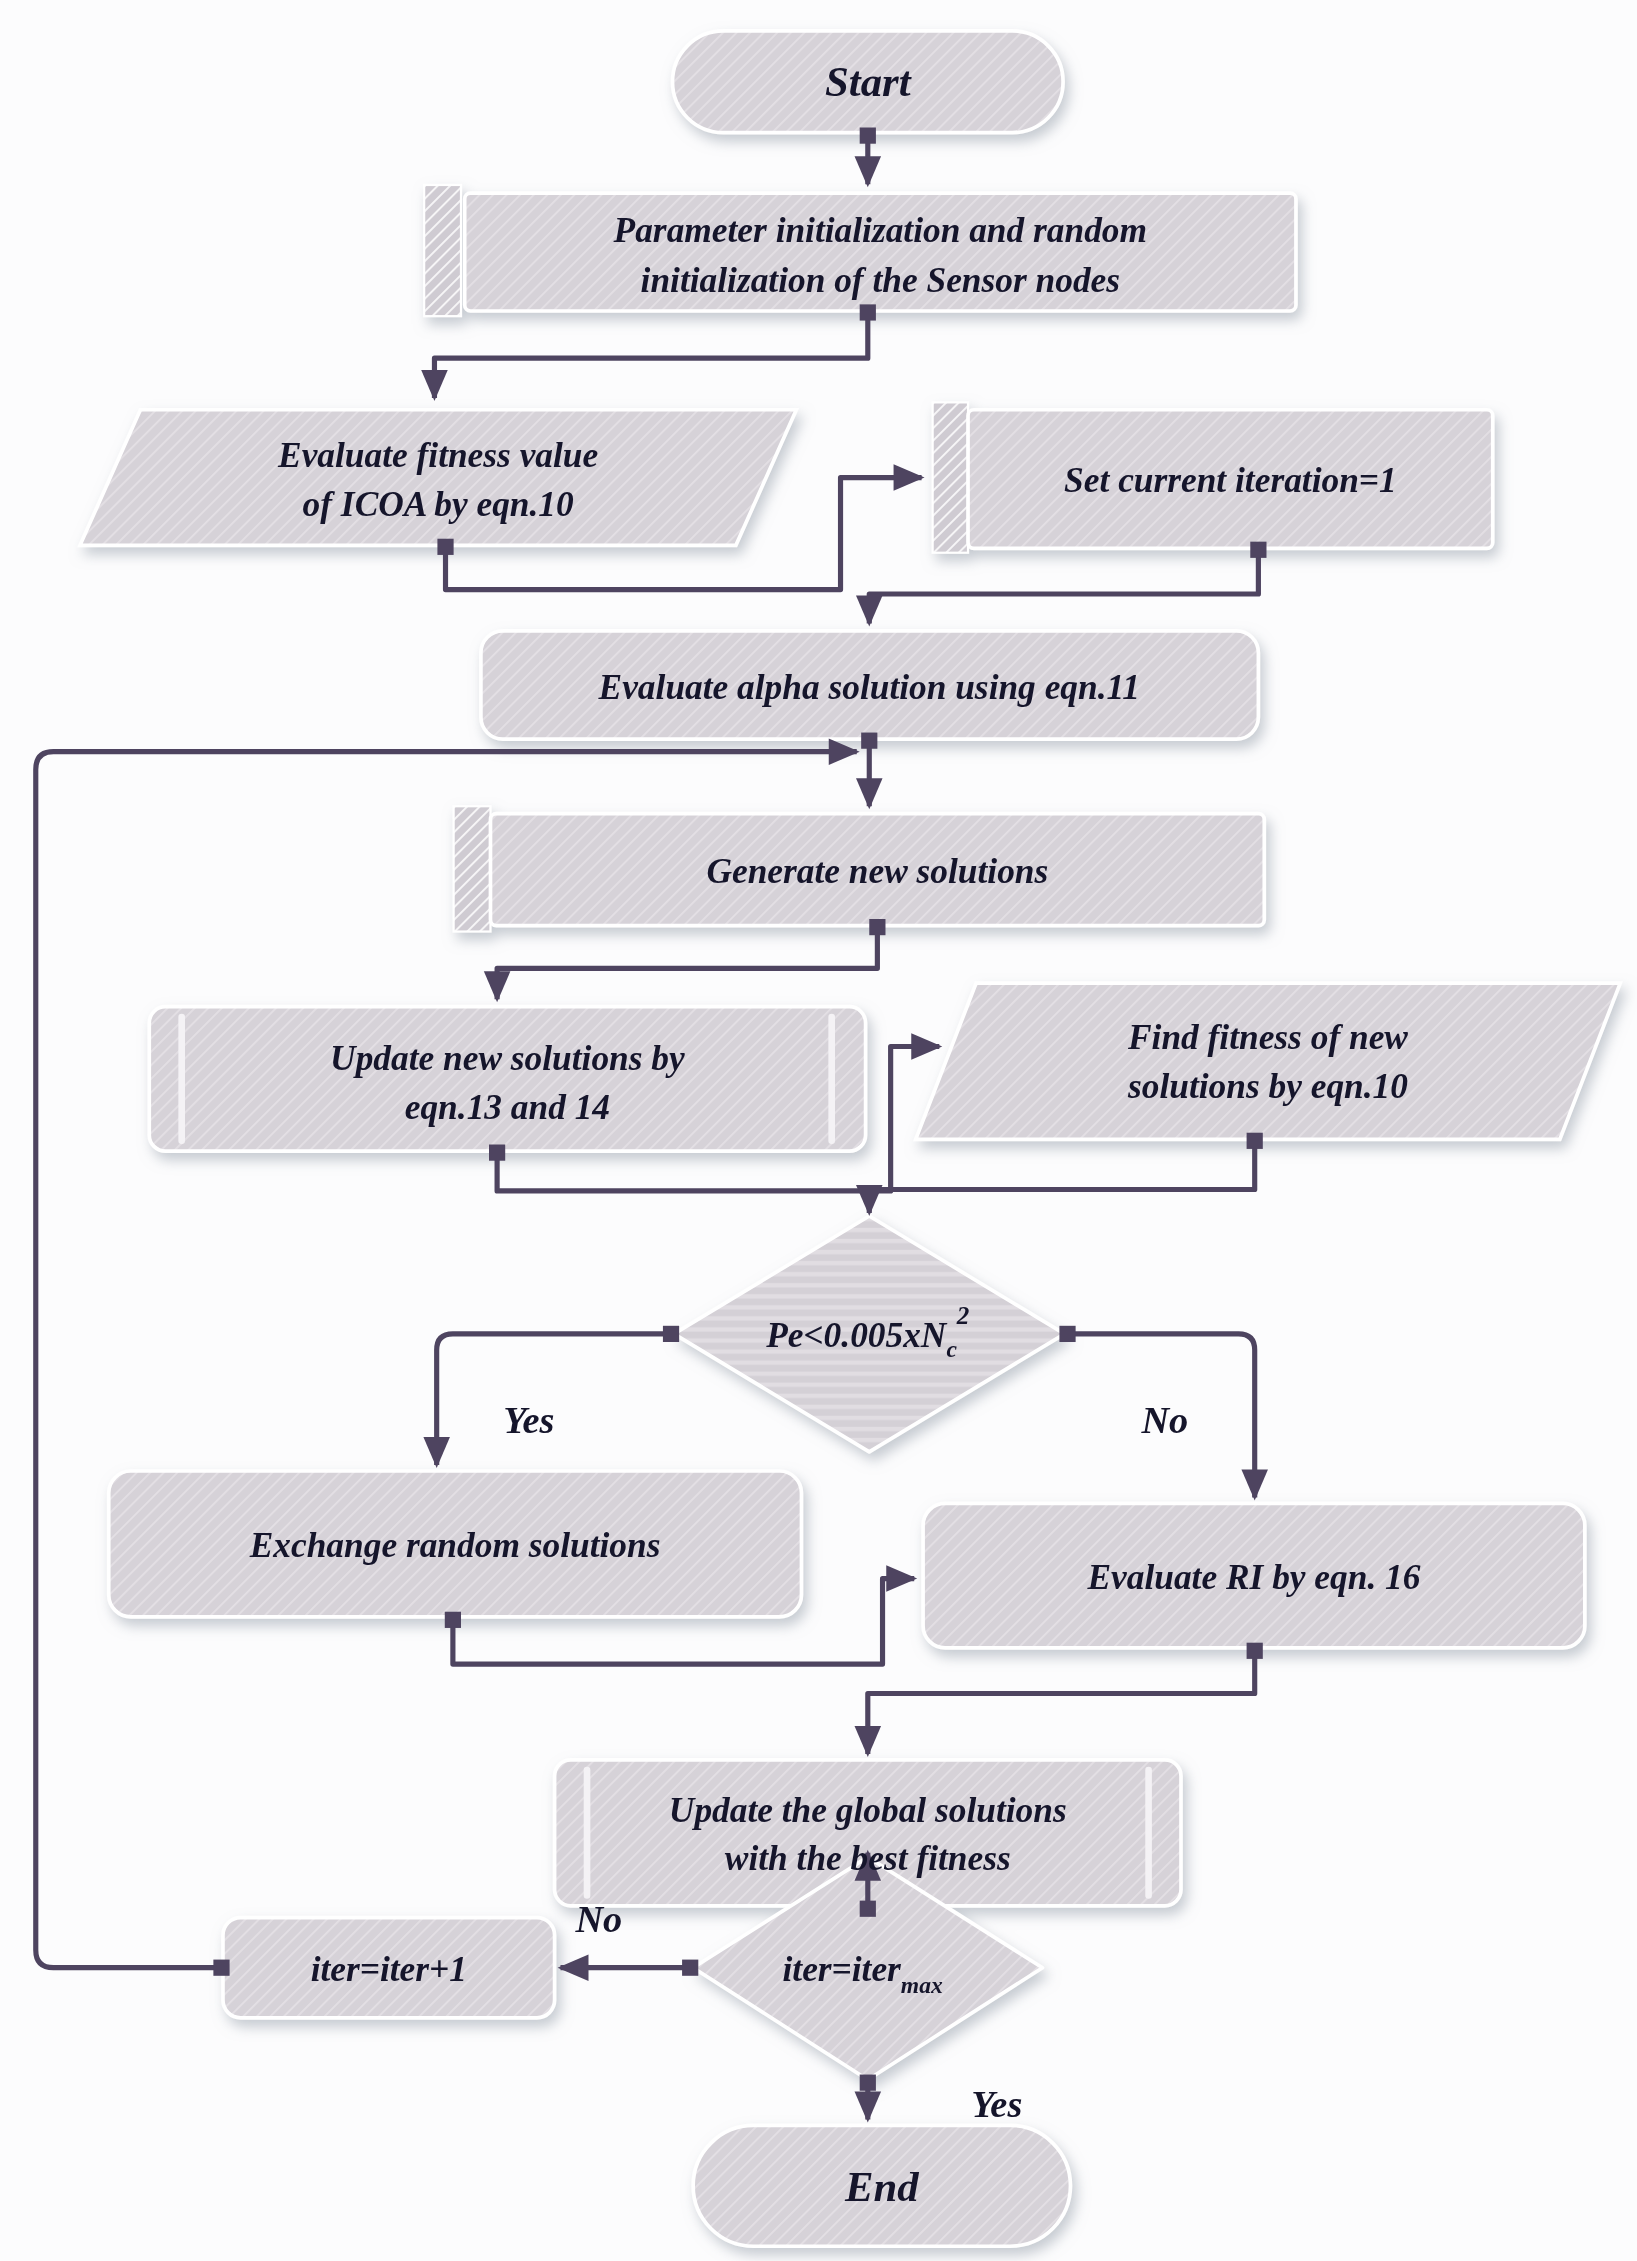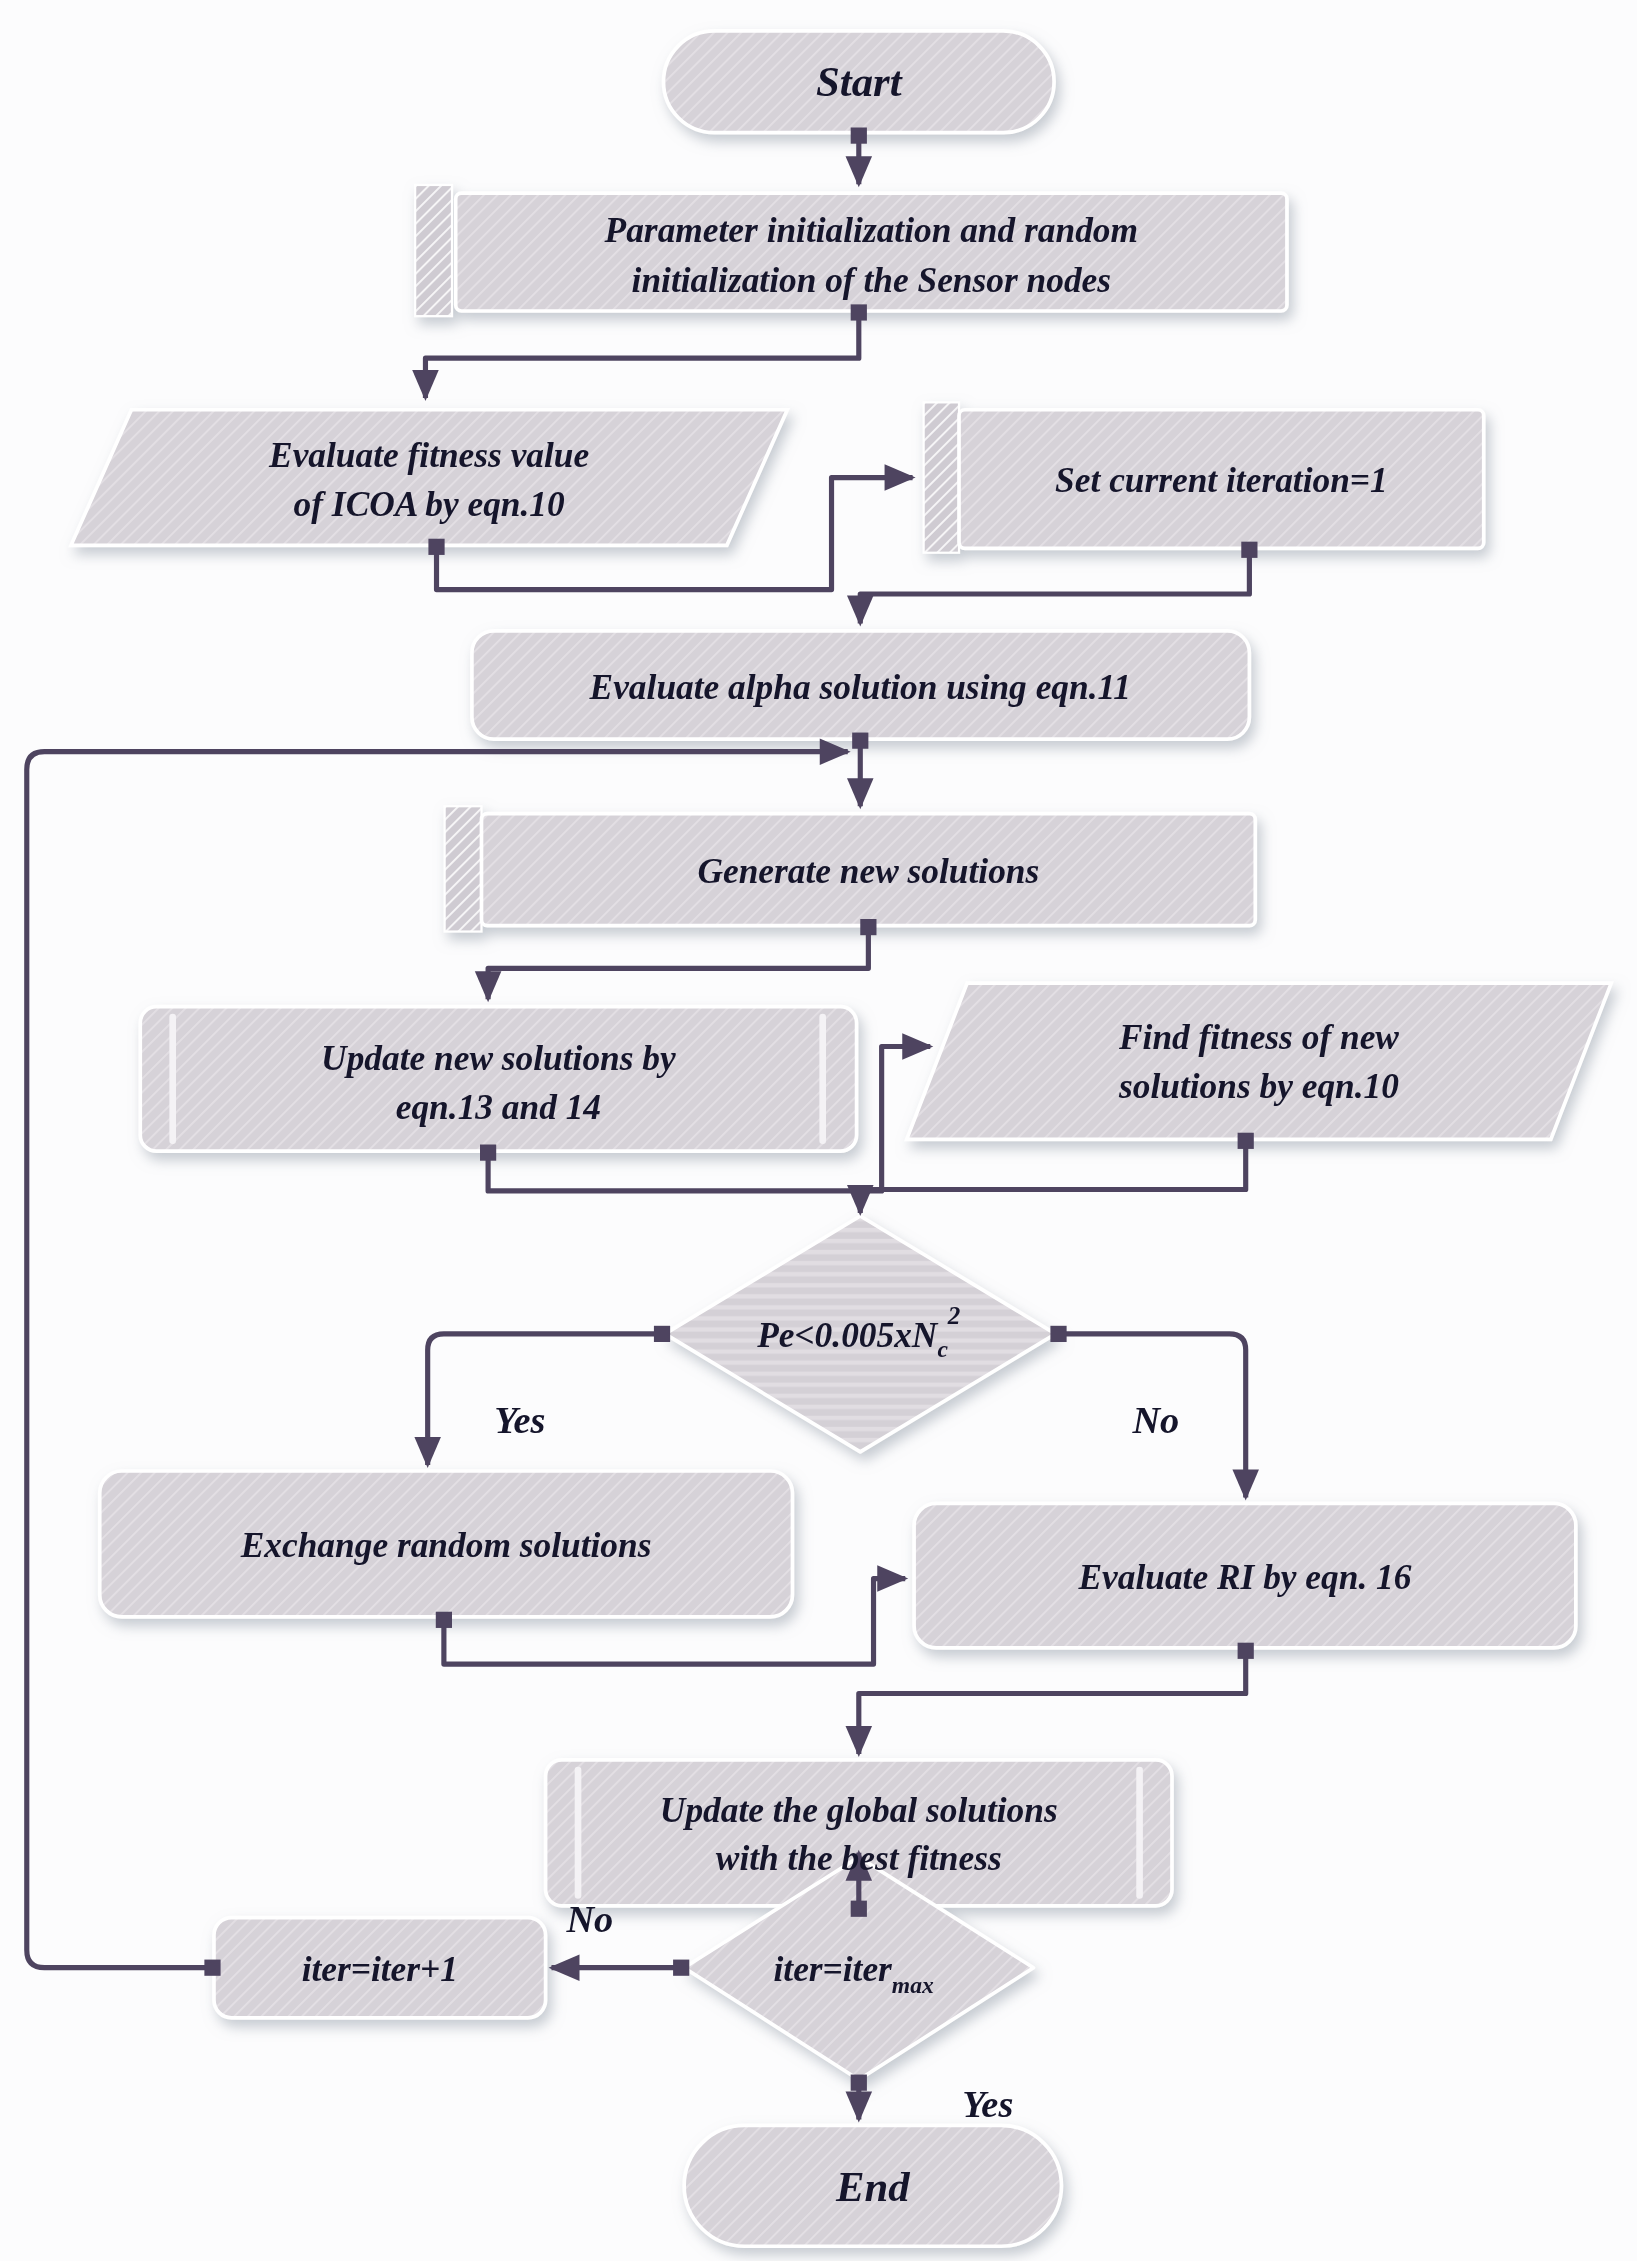--- a/index.html
+++ b/index.html
@@ -1,16 +1,16 @@
 <!DOCTYPE html>
 <html style="font-size:11.8px"><head>
 <meta charset="utf-8">
 <style>
   html,body{margin:0;padding:0;background:#fcfcfd;}
-  .stage{width:1613px;height:2261px;position:relative;background:#fcfcfd;}
+  .stage{width:1613px;height:2261px;position:relative;background:#fcfcfd;margin-left:9px;}
   svg{display:block;}
   text{font-family:"Liberation Serif","DejaVu Serif",serif;font-style:italic;font-weight:bold;fill:#15152b;}
   .node-label{font-size:48px;text-anchor:middle;}
   .terminal-label{font-size:58px;text-anchor:middle;}
   .edge-label{font-size:52px;text-anchor:middle;}
   .edge{stroke:#4e4460;stroke-width:7;fill:none;stroke-linejoin:round;stroke-linecap:butt;}
   .shape{stroke:#ffffff;stroke-width:5;}
   .bar{stroke:#f4f2f5;stroke-width:9;stroke-linecap:round;}
 </style>
 </head>

